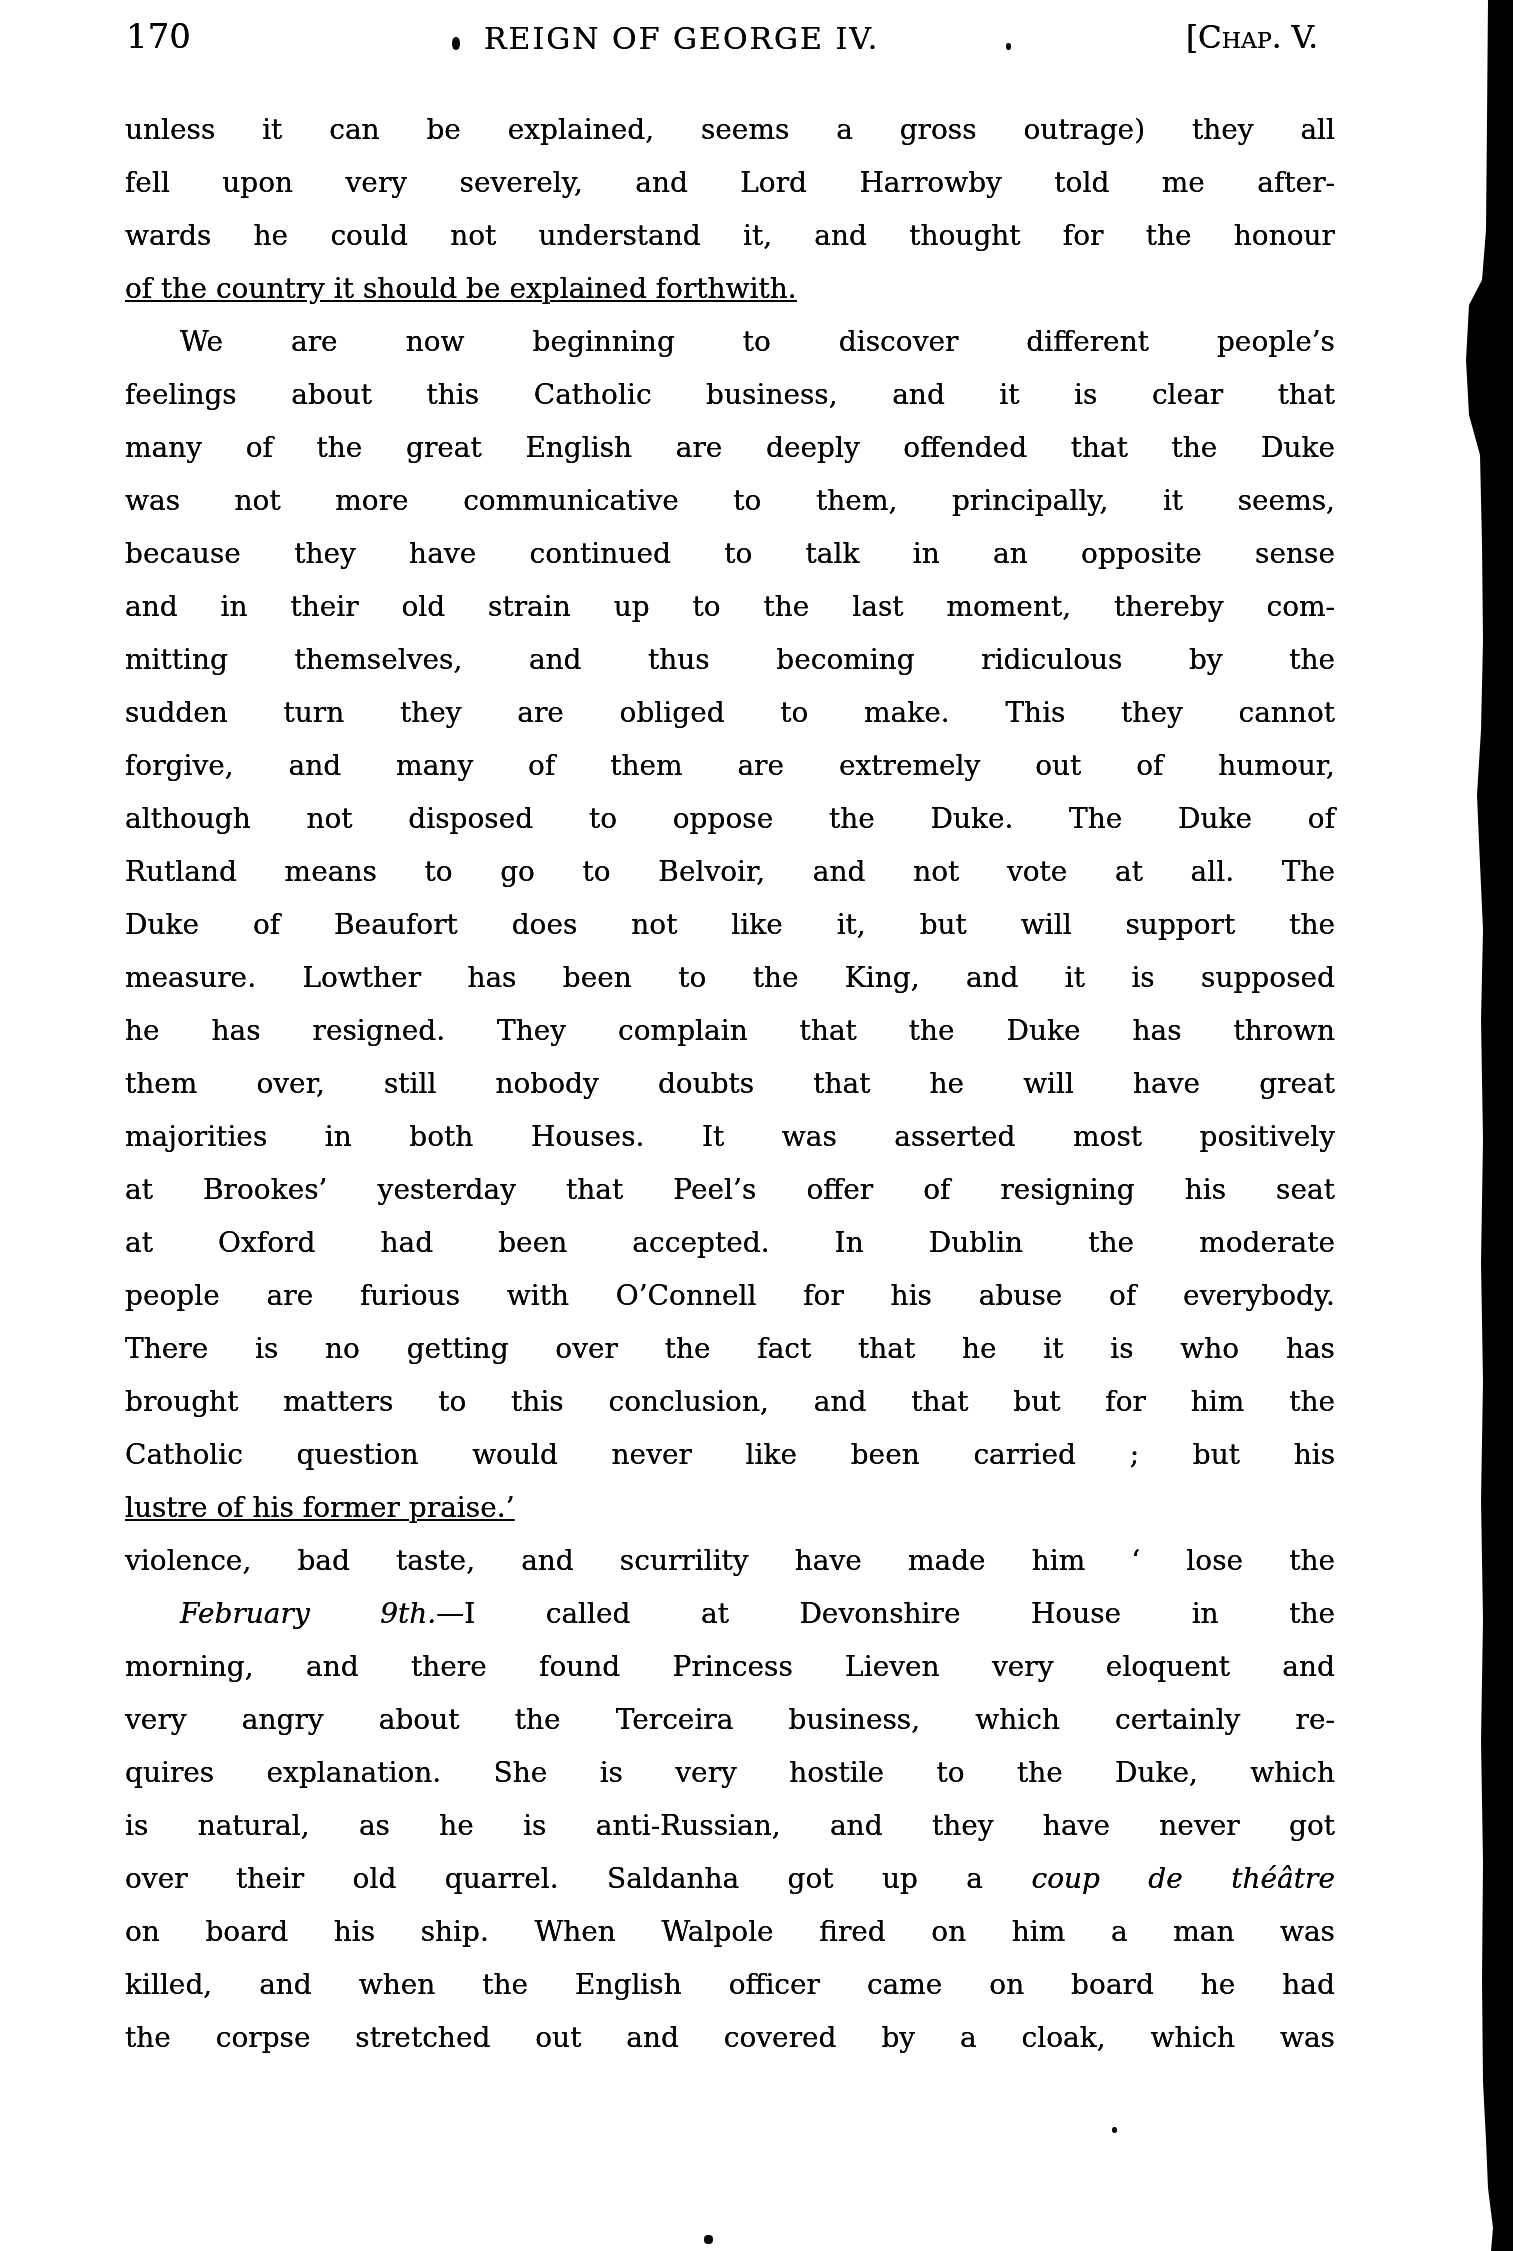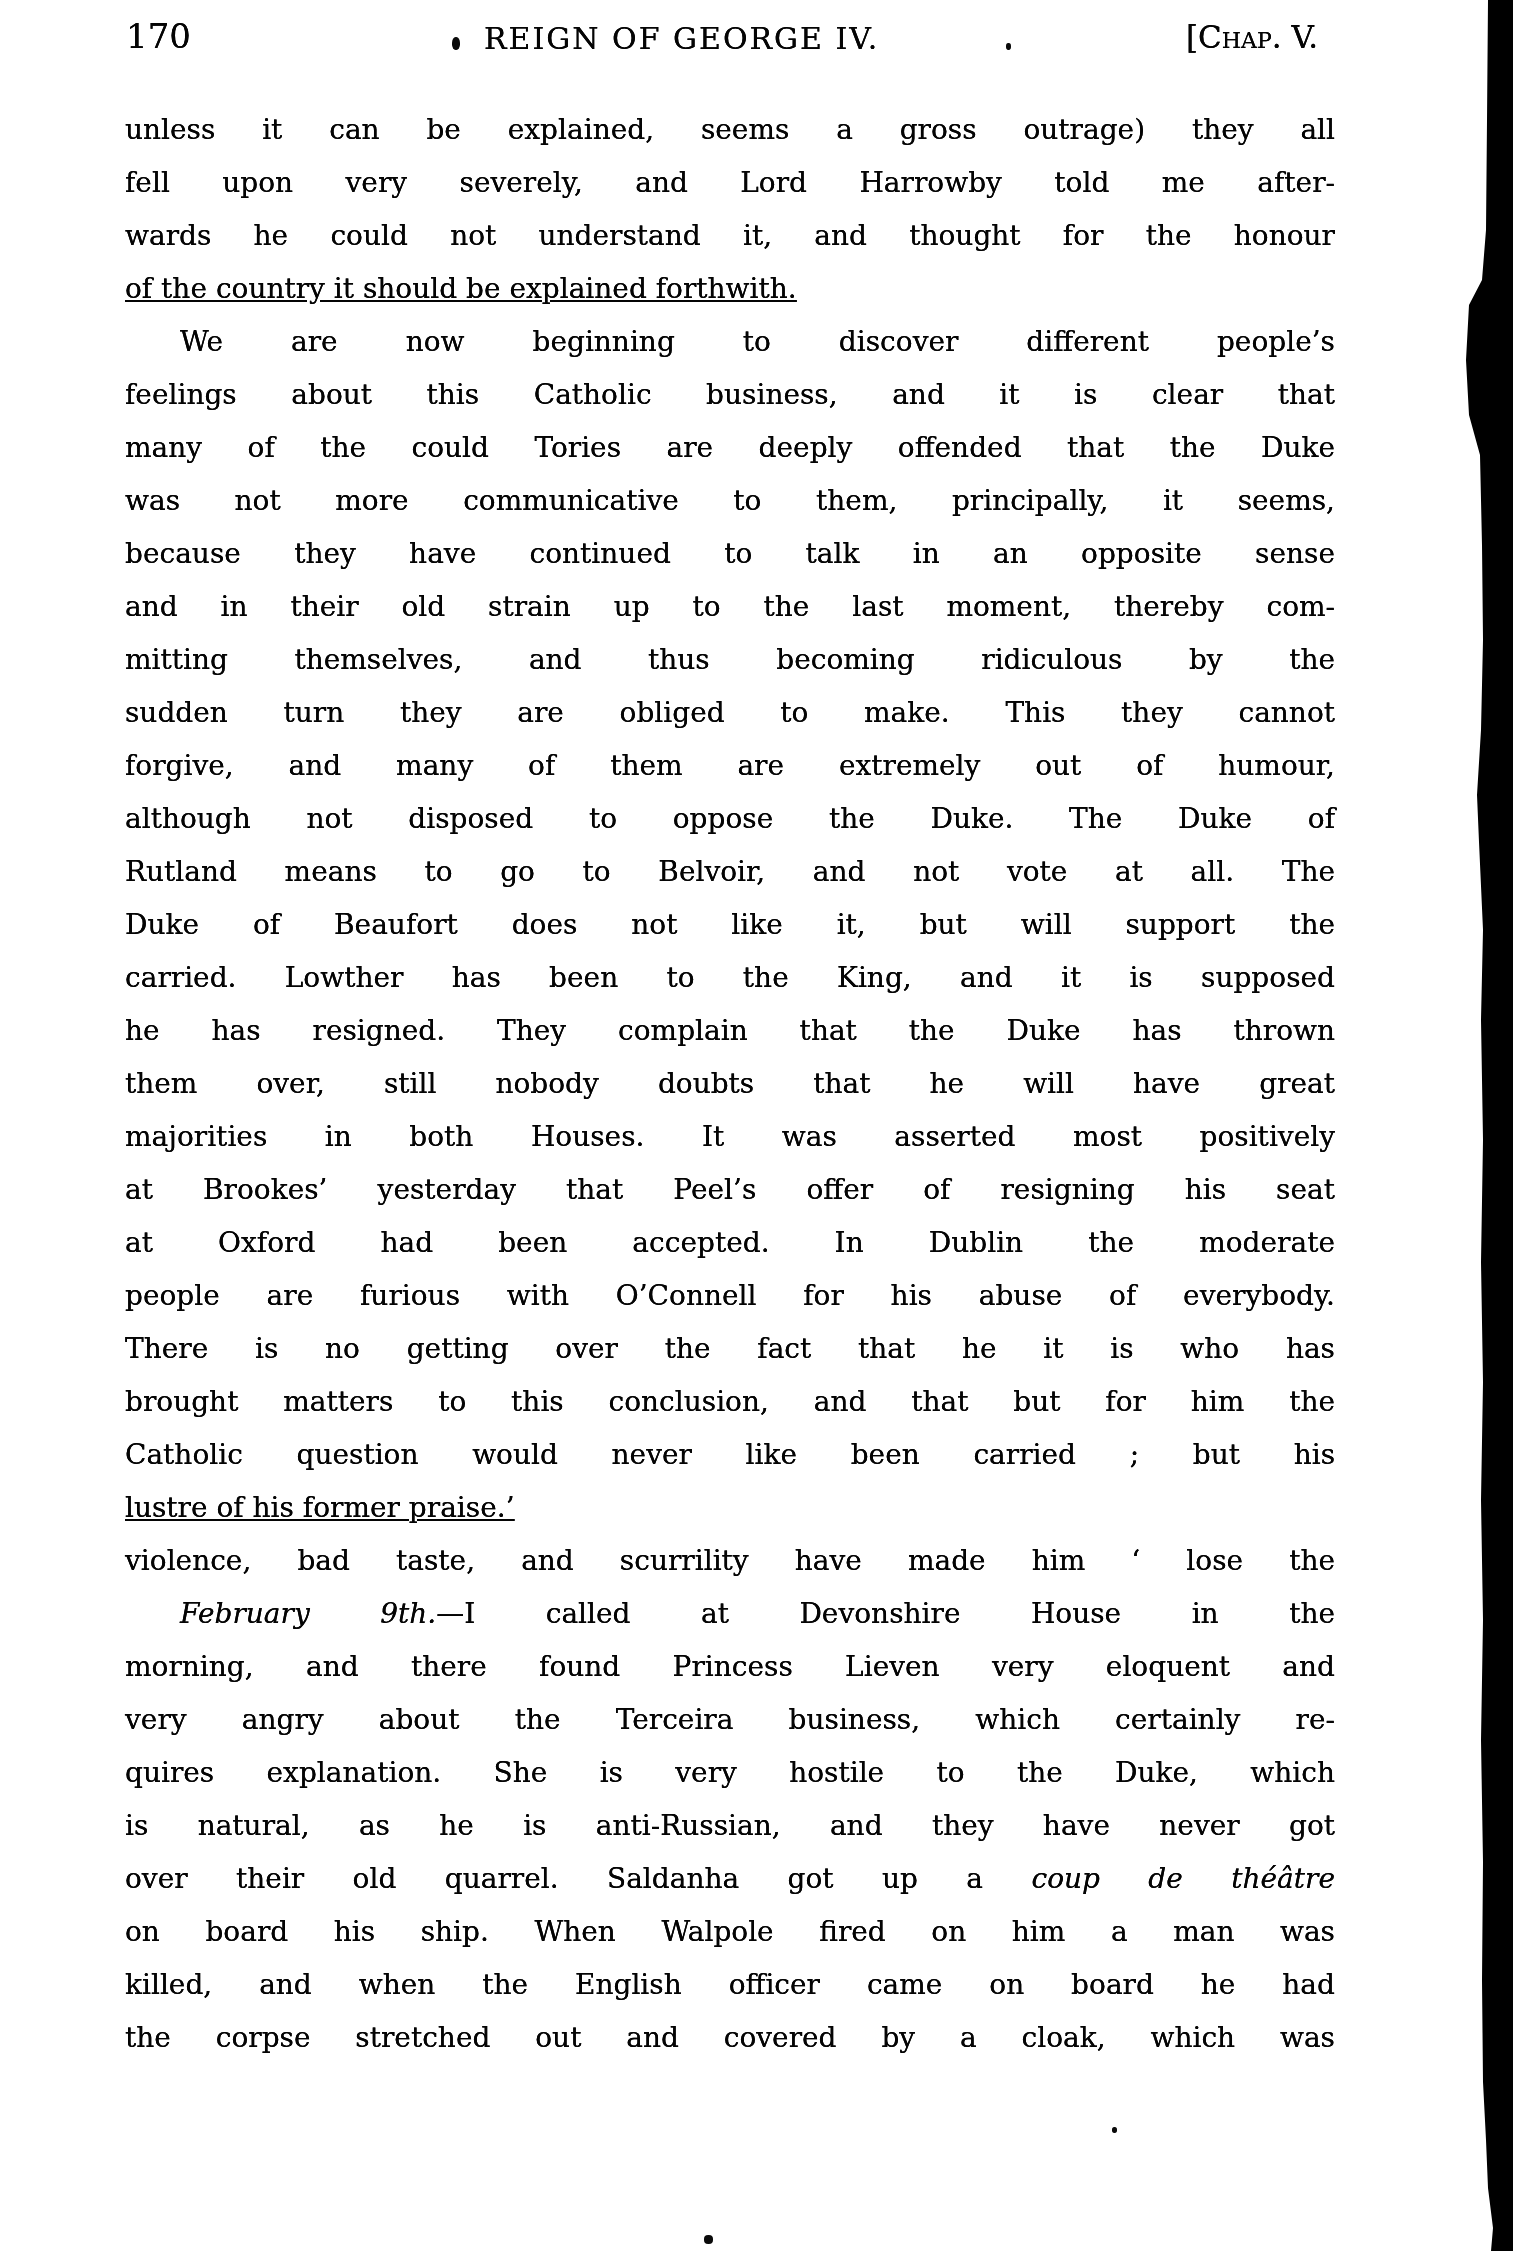--- a/index.html
+++ b/index.html
@@ -63,31 +63,31 @@
 
   <span class="chapter">[Chap. V.</span>
 
   <div class="bodytext">
       <div class="line"><span>unless it can be explained, seems a gross outrage) they all</span></div>
       <div class="line"><span>fell upon very severely, and Lord Harrowby told me after-</span></div>
       <div class="line"><span>wards he could not understand it, and thought for the honour</span></div>
       <div class="line end"><span>of the country it should be explained forthwith.</span></div>
       <div class="line indent"><span>We are now beginning to discover different people’s</span></div>
       <div class="line"><span>feelings about this Catholic business, and it is clear that</span></div>
-      <div class="line"><span>many of the could Tories are deeply offended that the Duke</span></div>
+      <div class="line"><span>many of the great English are deeply offended that the Duke</span></div>
       <div class="line"><span>was not more communicative to them, principally, it seems,</span></div>
       <div class="line"><span>because they have continued to talk in an opposite sense</span></div>
       <div class="line"><span>and in their old strain up to the last moment, thereby com-</span></div>
       <div class="line"><span>mitting themselves, and thus becoming ridiculous by the</span></div>
       <div class="line"><span>sudden turn they are obliged to make.  This they cannot</span></div>
       <div class="line"><span>forgive, and many of them are extremely out of humour,</span></div>
       <div class="line"><span>although not disposed to oppose the Duke.  The Duke of</span></div>
       <div class="line"><span>Rutland means to go to Belvoir, and not vote at all.  The</span></div>
       <div class="line"><span>Duke of Beaufort does not like it, but will support the</span></div>
-      <div class="line"><span>carried.  Lowther has been to the King, and it is supposed</span></div>
+      <div class="line"><span>measure.  Lowther has been to the King, and it is supposed</span></div>
       <div class="line"><span>he has resigned.  They complain that the Duke has thrown</span></div>
       <div class="line"><span>them over, still nobody doubts that he will have great</span></div>
       <div class="line"><span>majorities in both Houses.  It was asserted most positively</span></div>
       <div class="line"><span>at Brookes’ yesterday that Peel’s offer of resigning his seat</span></div>
       <div class="line"><span>at Oxford had been accepted.  In Dublin the moderate</span></div>
       <div class="line"><span>people are furious with O’Connell for his abuse of everybody.</span></div>
       <div class="line"><span>There is no getting over the fact that he it is who has</span></div>
       <div class="line"><span>brought matters to this conclusion, and that but for him the</span></div>
       <div class="line"><span>Catholic question would never like been carried ; but his</span></div>
       <div class="line end"><span>lustre of his former praise.’</span></div>

